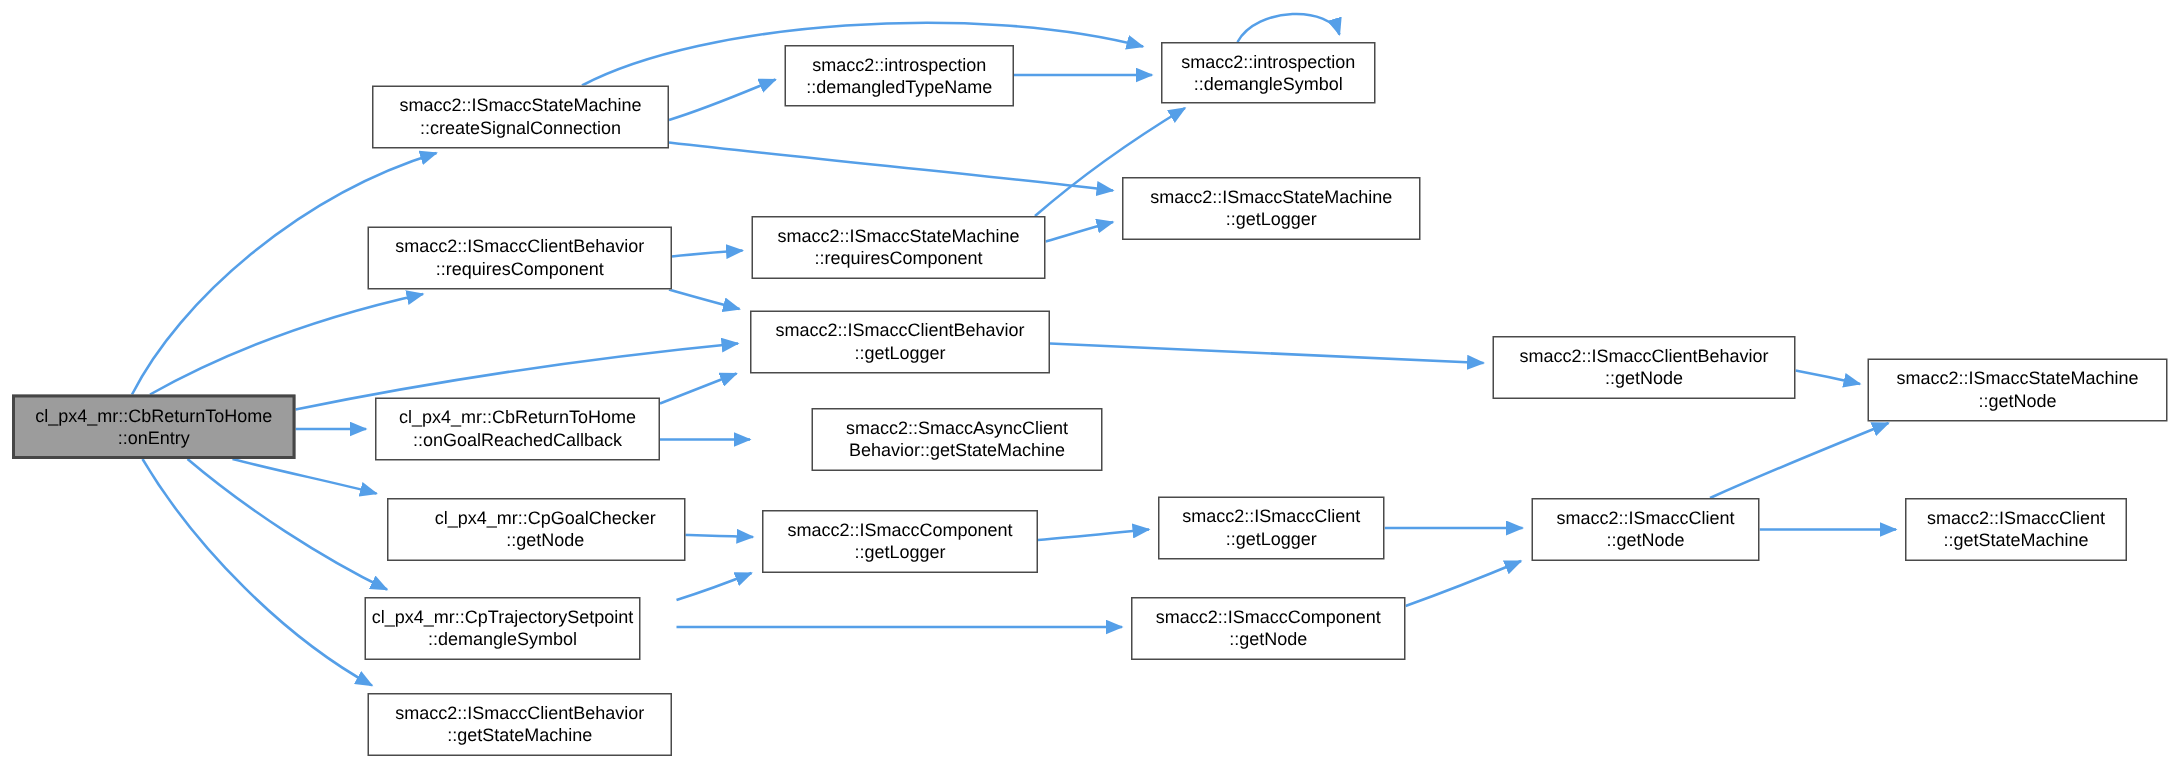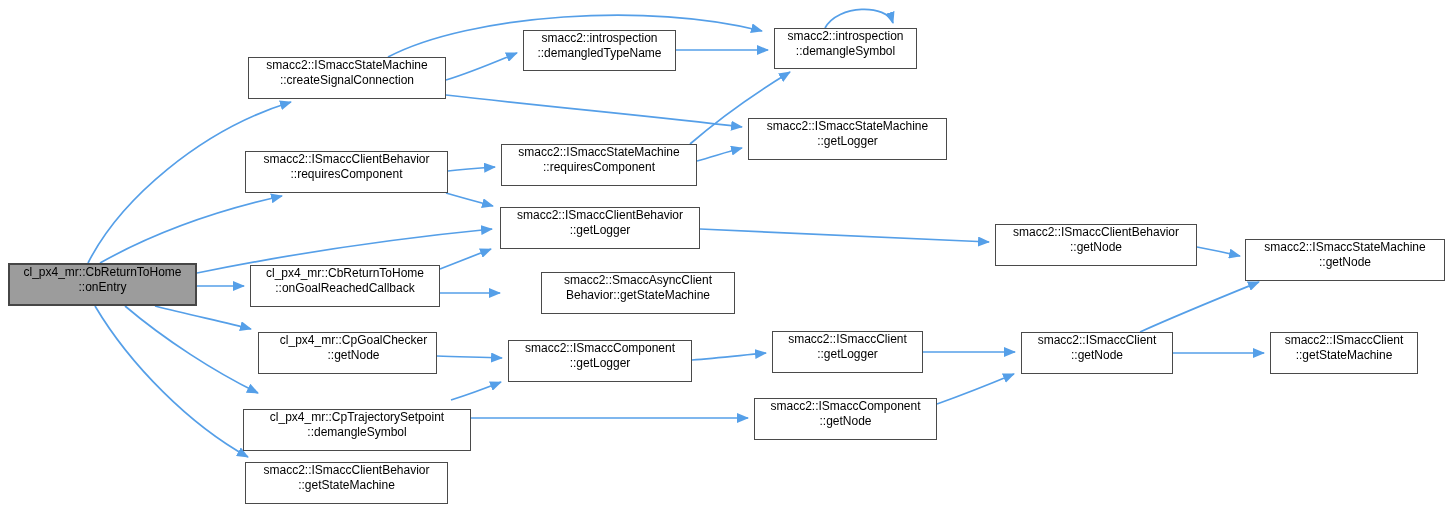--- a/index.html
+++ b/index.html
@@ -26,20 +26,21 @@
   }
   .node{
     position:absolute;
     box-sizing:border-box;
     background:var(--node-fill);
     border:1px solid var(--node-border);
     color:var(--text);
     display:flex;
     flex-direction:column;
     align-items:center;
+    justify-content:center;
     text-align:center;
     font-size:12px;
     line-height:15px;
     white-space:nowrap;
     cursor:pointer;
   }
   .node.highlight{
     background:var(--hl-fill);
     border:2px solid var(--hl-border);
   }
@@ -119,29 +120,29 @@
         <span>::getLogger</span>
       </div>
       <div class="node" style="left: 250px; top: 265px; width: 190px; height: 42px;">
         <span>cl_px4_mr::CbReturnToHome</span>
         <span>::onGoalReachedCallback</span>
       </div>
       <div class="node" style="left: 506px; top: 272px; width: 194px; height: 42px; margin-left: 35px;">
         <span>smacc2::SmaccAsyncClient</span>
         <span>Behavior::getStateMachine</span>
       </div>
-      <div class="node" style="left: 258px; top: 332px; width: 179px; height: 42px; padding-left: 12px;">
+      <div class="node" style="left: 258px; top: 332px; width: 199px; height: 42px; padding-left: 12px;">
         <span>cl_px4_mr::CpGoalChecker</span>
         <span>::getNode</span>
       </div>
       <div class="node" style="left: 508px; top: 340px; width: 184px; height: 42px;">
         <span>smacc2::ISmaccComponent</span>
         <span>::getLogger</span>
       </div>
-      <div class="node" style="left: 243px; top: 398px; width: 228px; height: 42px; margin-top: 11px;">
+      <div class="node" style="left: 243px; top: 398px; width: 184px; height: 42px;">
         <span>cl_px4_mr::CpTrajectorySetpoint</span>
         <span>::demangleSymbol</span>
       </div>
       <div class="node" style="left: 754px; top: 398px; width: 183px; height: 42px;">
         <span>smacc2::ISmaccComponent</span>
         <span>::getNode</span>
       </div>
       <div class="node" style="left: 245px; top: 462px; width: 203px; height: 42px;">
         <span>smacc2::ISmaccClientBehavior</span>
         <span>::getStateMachine</span>

